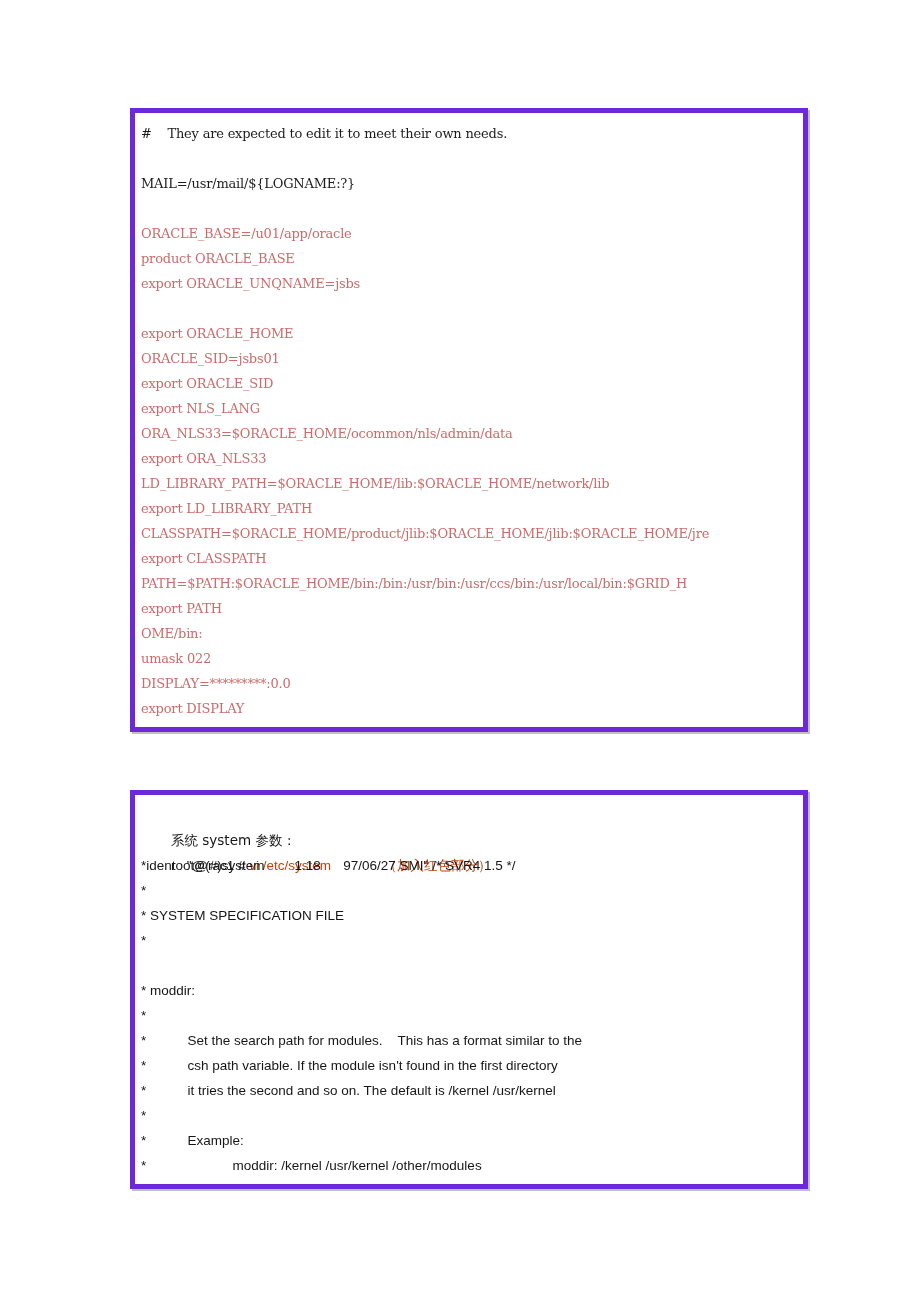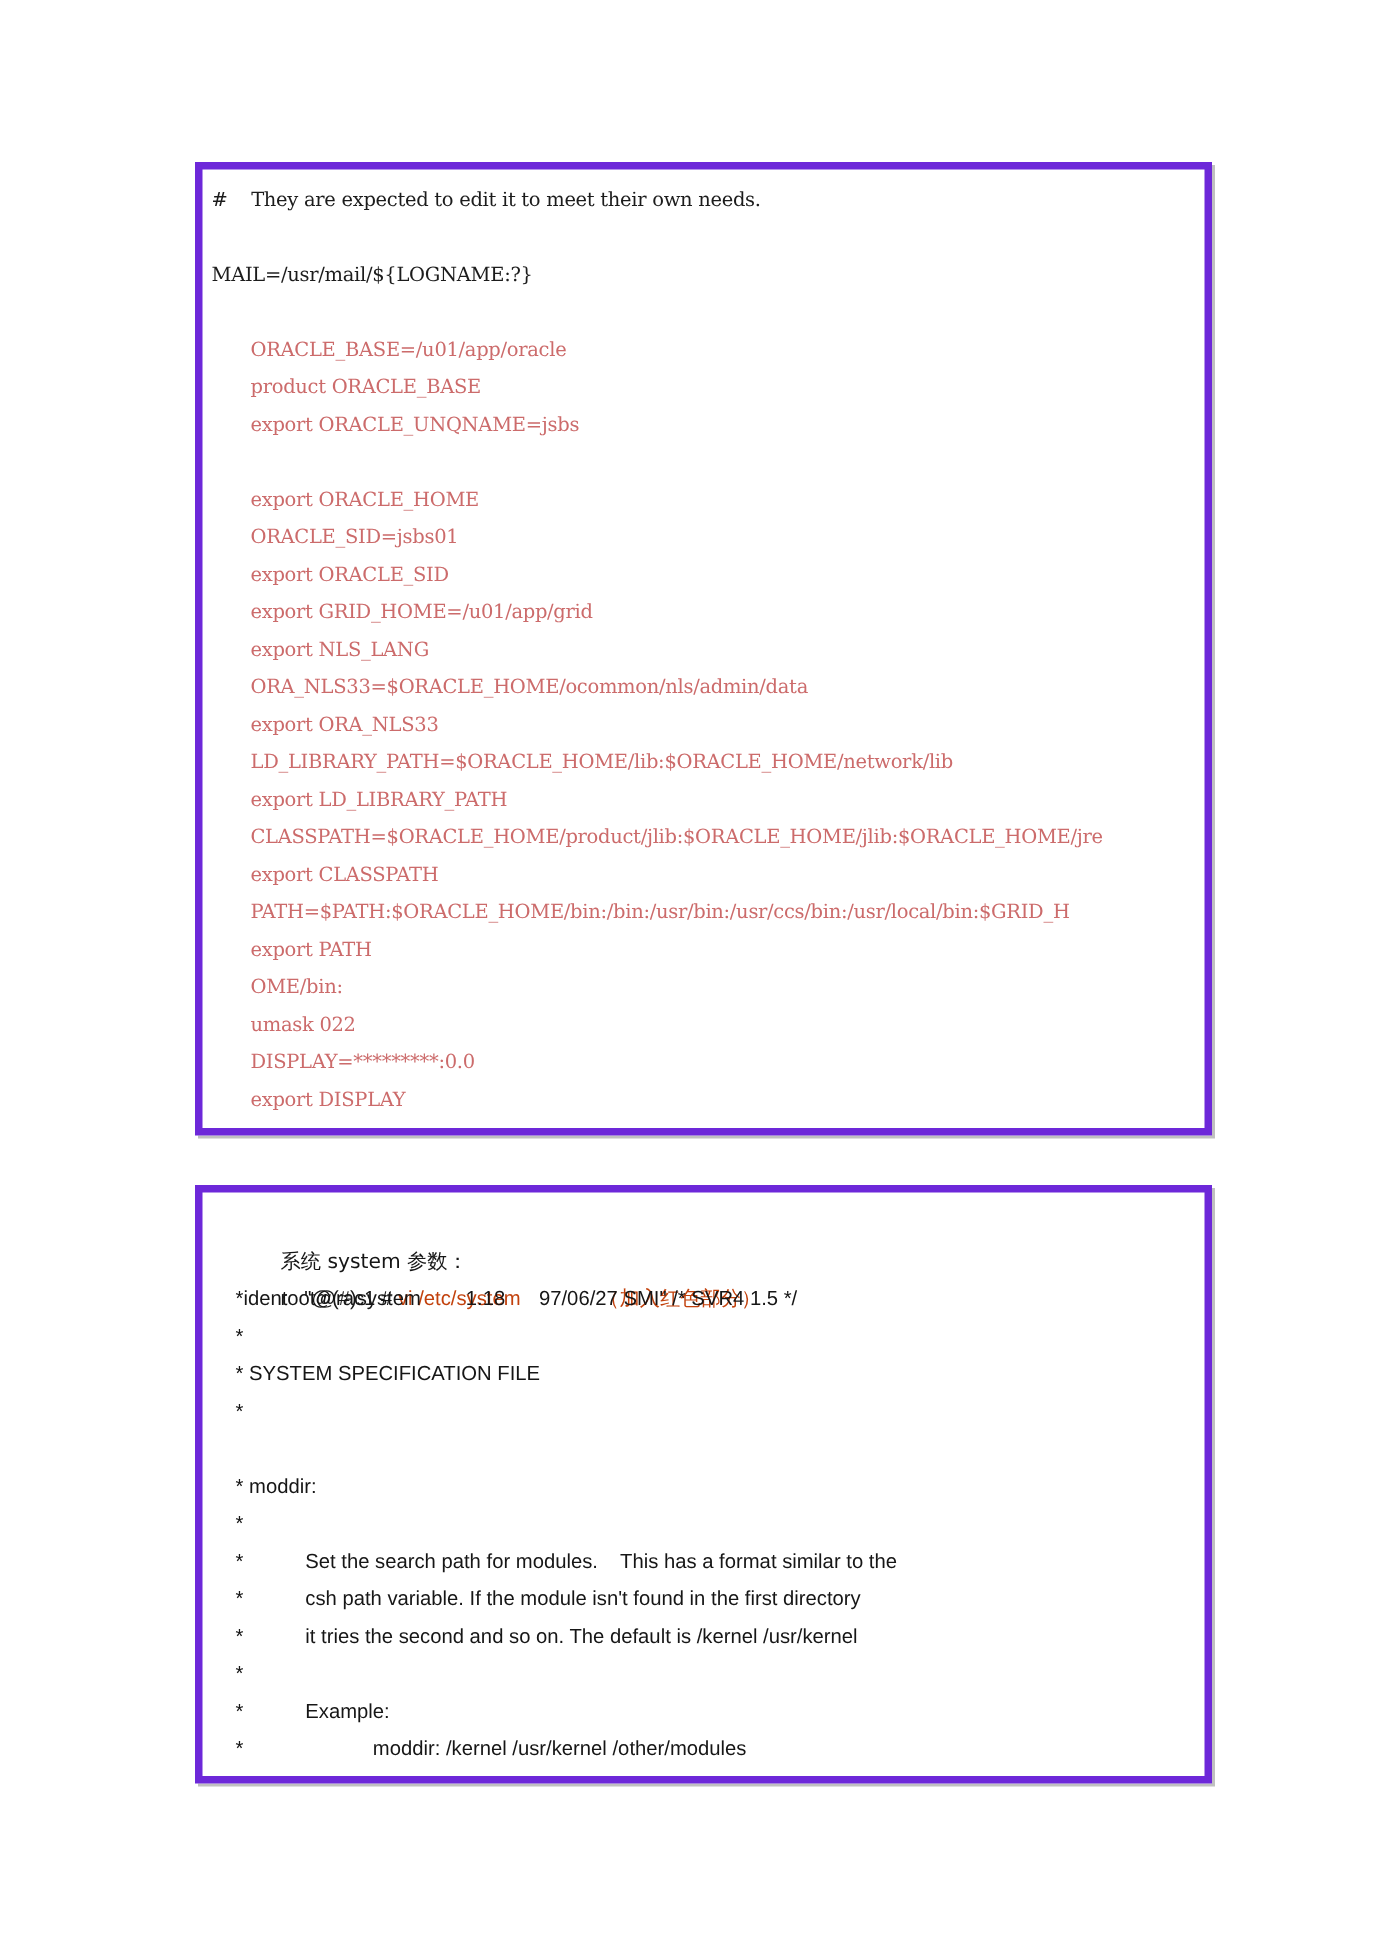--- a/index.html
+++ b/index.html
@@ -27,21 +27,21 @@
   .codebox {
     position: absolute;
     left: 130px;
     width: 678px;
     box-sizing: border-box;
     border: 5px solid #6d28d9;
     background: #ffffff;
     box-shadow: 2px 2px 0 rgba(140,140,140,0.55);
   }
   #box-profile { top: 108px; }
-  #box-system  { top: 790px; padding-left: 16px; }
+  #box-system  { top: 790px; }
 
   .codebox .inner {
     padding: 8px 6px 6px 6px;
   }
 
   
   .line {
     white-space: pre;
     line-height: 25px;
     height: 25px;
@@ -49,21 +49,21 @@
     letter-spacing: 0px;
   }
   .line.blank { color: transparent; }
 
   
   .mono {
     font-family: "DejaVu Serif", "Liberation Serif", serif;
     font-size: 13px;
     letter-spacing: -0.2px;
   }
-  .mono.red { color: #cc6b6b; margin-left: 26px; }
+  .mono.red { color: #cc6b6b; }
   .mono.black { color: #1c1c1c; }
 
   
   .sans {
     font-family: "Liberation Sans", sans-serif;
     font-size: 13.5px;
     color: #161616;
   }
   .sans .red { color: #c2410c; }
   .sans .cjk { font-family: "DejaVu Sans", sans-serif; }
@@ -81,21 +81,20 @@
         <div class="line mono black blank">&nbsp;</div>
         <div class="line mono black">MAIL=/usr/mail/${LOGNAME:?}</div>
         <div class="line mono black blank">&nbsp;</div>
         <div class="line mono red">ORACLE_BASE=/u01/app/oracle</div>
         <div class="line mono red">product ORACLE_BASE</div>
         <div class="line mono red">export ORACLE_UNQNAME=jsbs</div>
         <div class="line mono red blank">&nbsp;</div>
         <div class="line mono red">export ORACLE_HOME</div>
         <div class="line mono red">ORACLE_SID=jsbs01</div>
         <div class="line mono red">export ORACLE_SID</div>
-        <div class="line mono red">export GRID_HOME=/u01/app/grid</div>
         <div class="line mono red">export NLS_LANG</div>
         <div class="line mono red">ORA_NLS33=$ORACLE_HOME/ocommon/nls/admin/data</div>
         <div class="line mono red">export ORA_NLS33</div>
         <div class="line mono red">LD_LIBRARY_PATH=$ORACLE_HOME/lib:$ORACLE_HOME/network/lib</div>
         <div class="line mono red">export LD_LIBRARY_PATH</div>
         <div class="line mono red">CLASSPATH=$ORACLE_HOME/product/jlib:$ORACLE_HOME/jlib:$ORACLE_HOME/jre</div>
         <div class="line mono red">export CLASSPATH</div>
         <div class="line mono red">PATH=$PATH:$ORACLE_HOME/bin:/bin:/usr/bin:/usr/ccs/bin:/usr/local/bin:$GRID_H</div>
         <div class="line mono red">export PATH</div>
         <div class="line mono red">OME/bin:</div>

